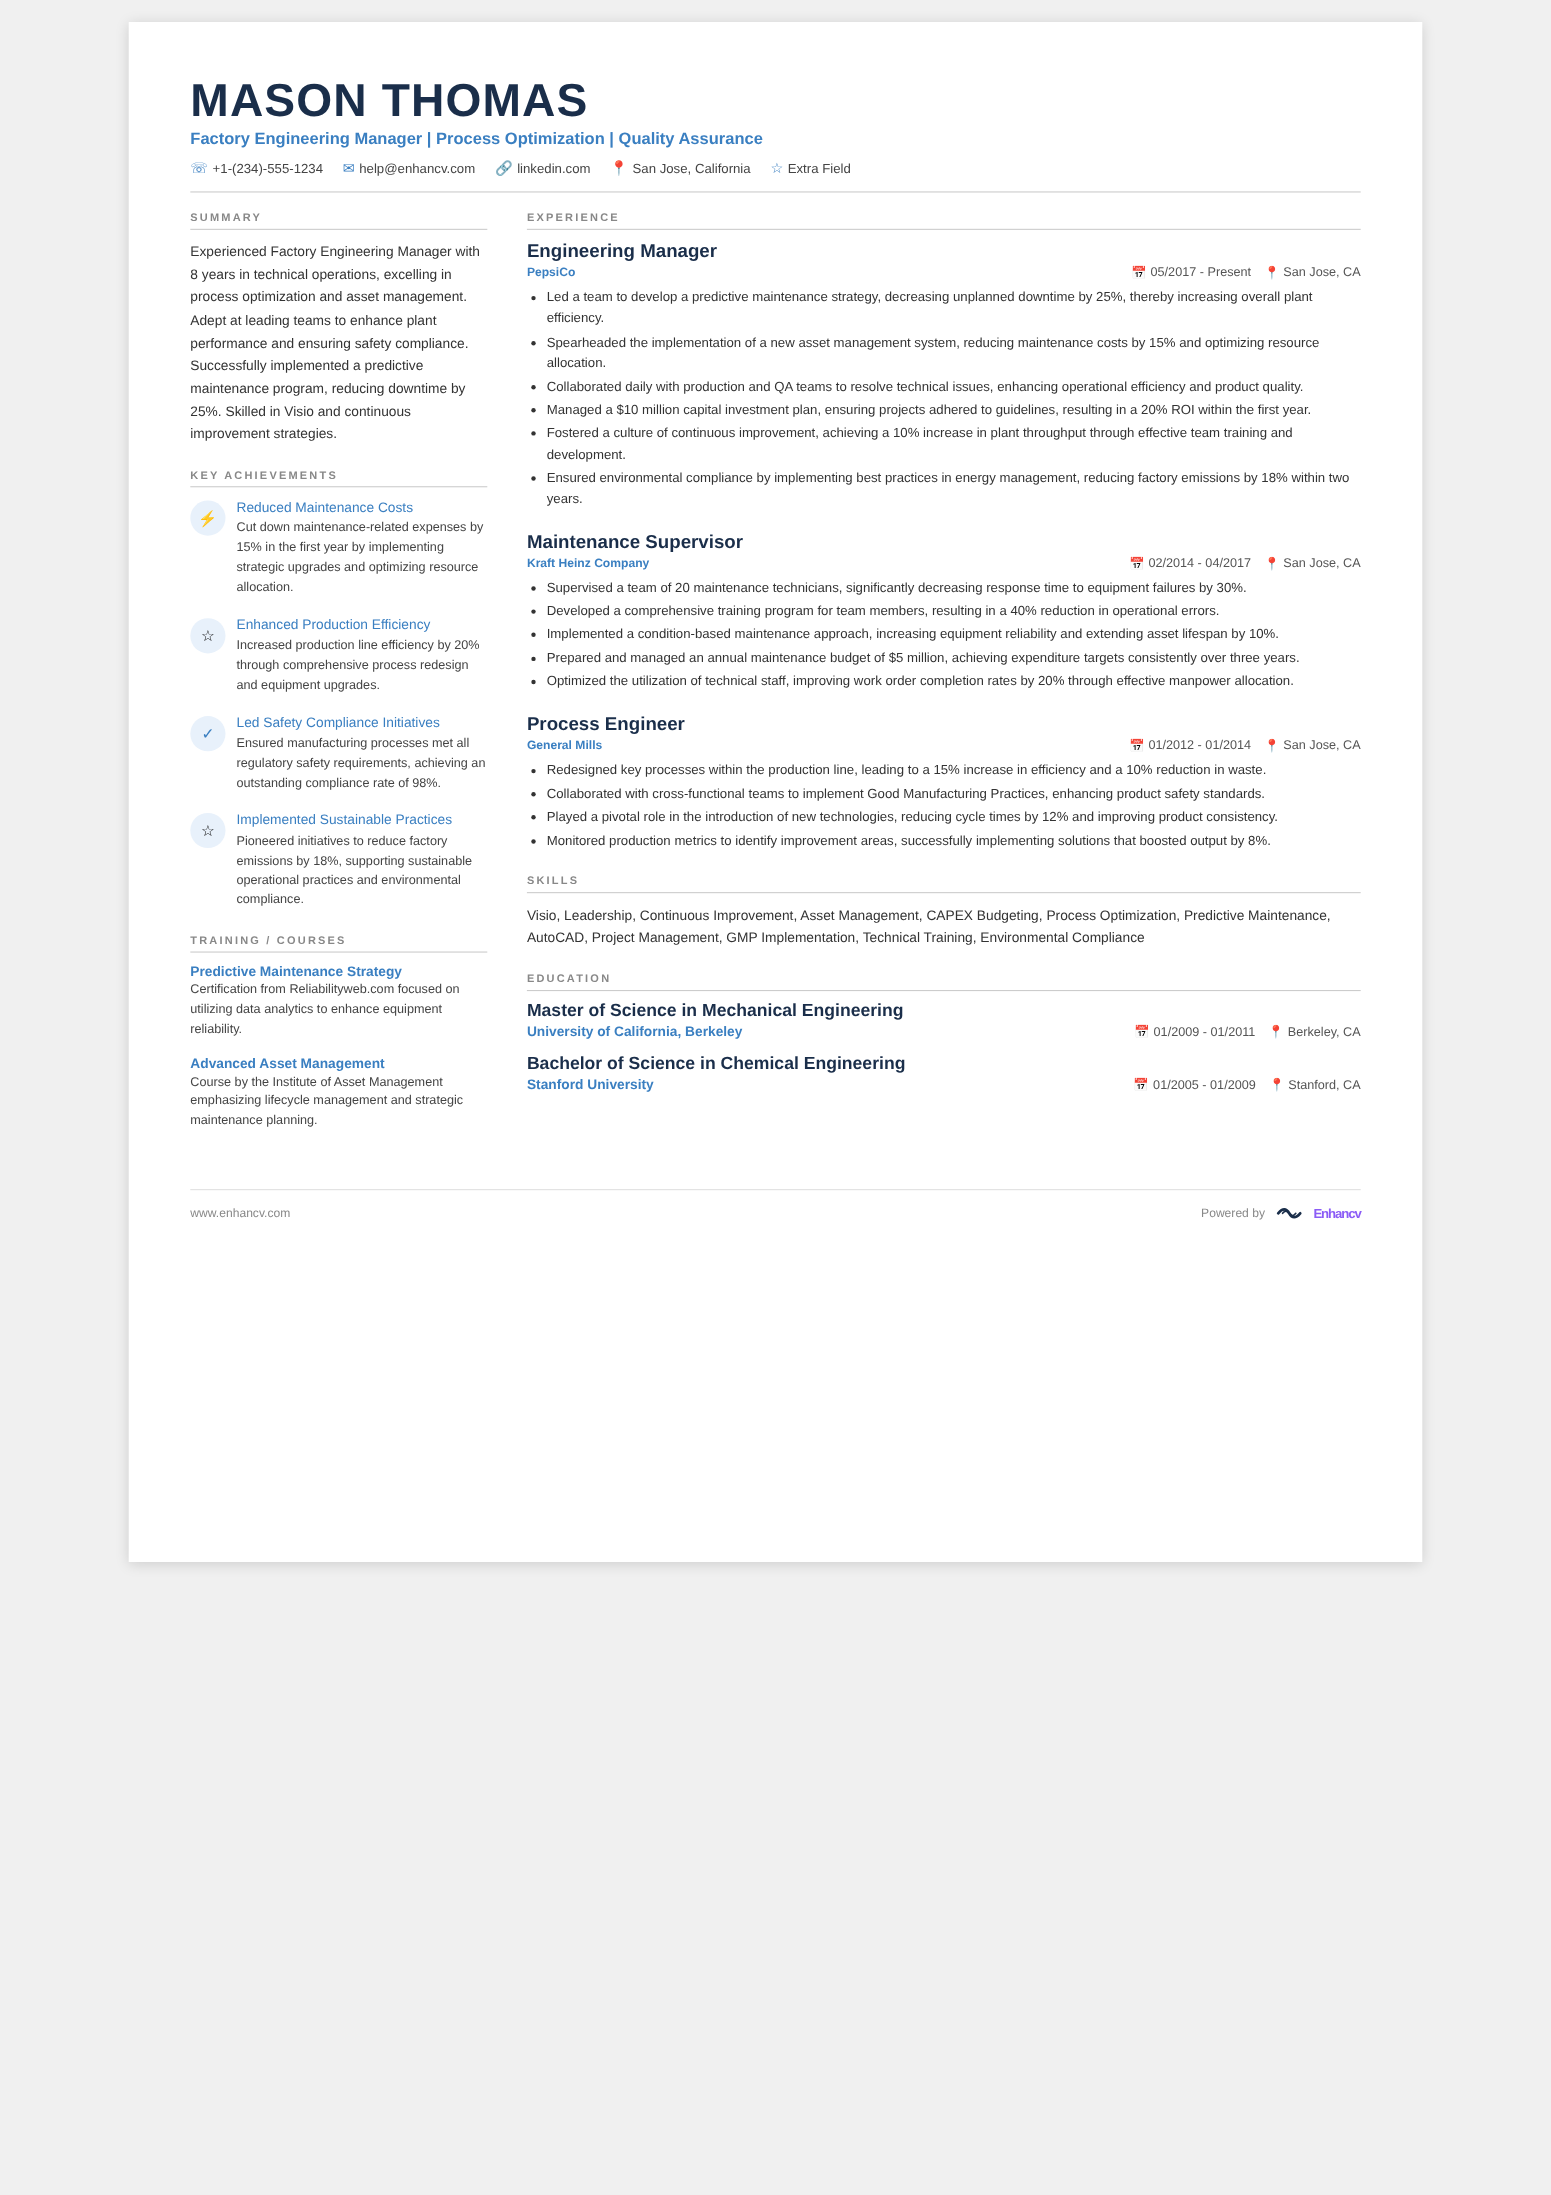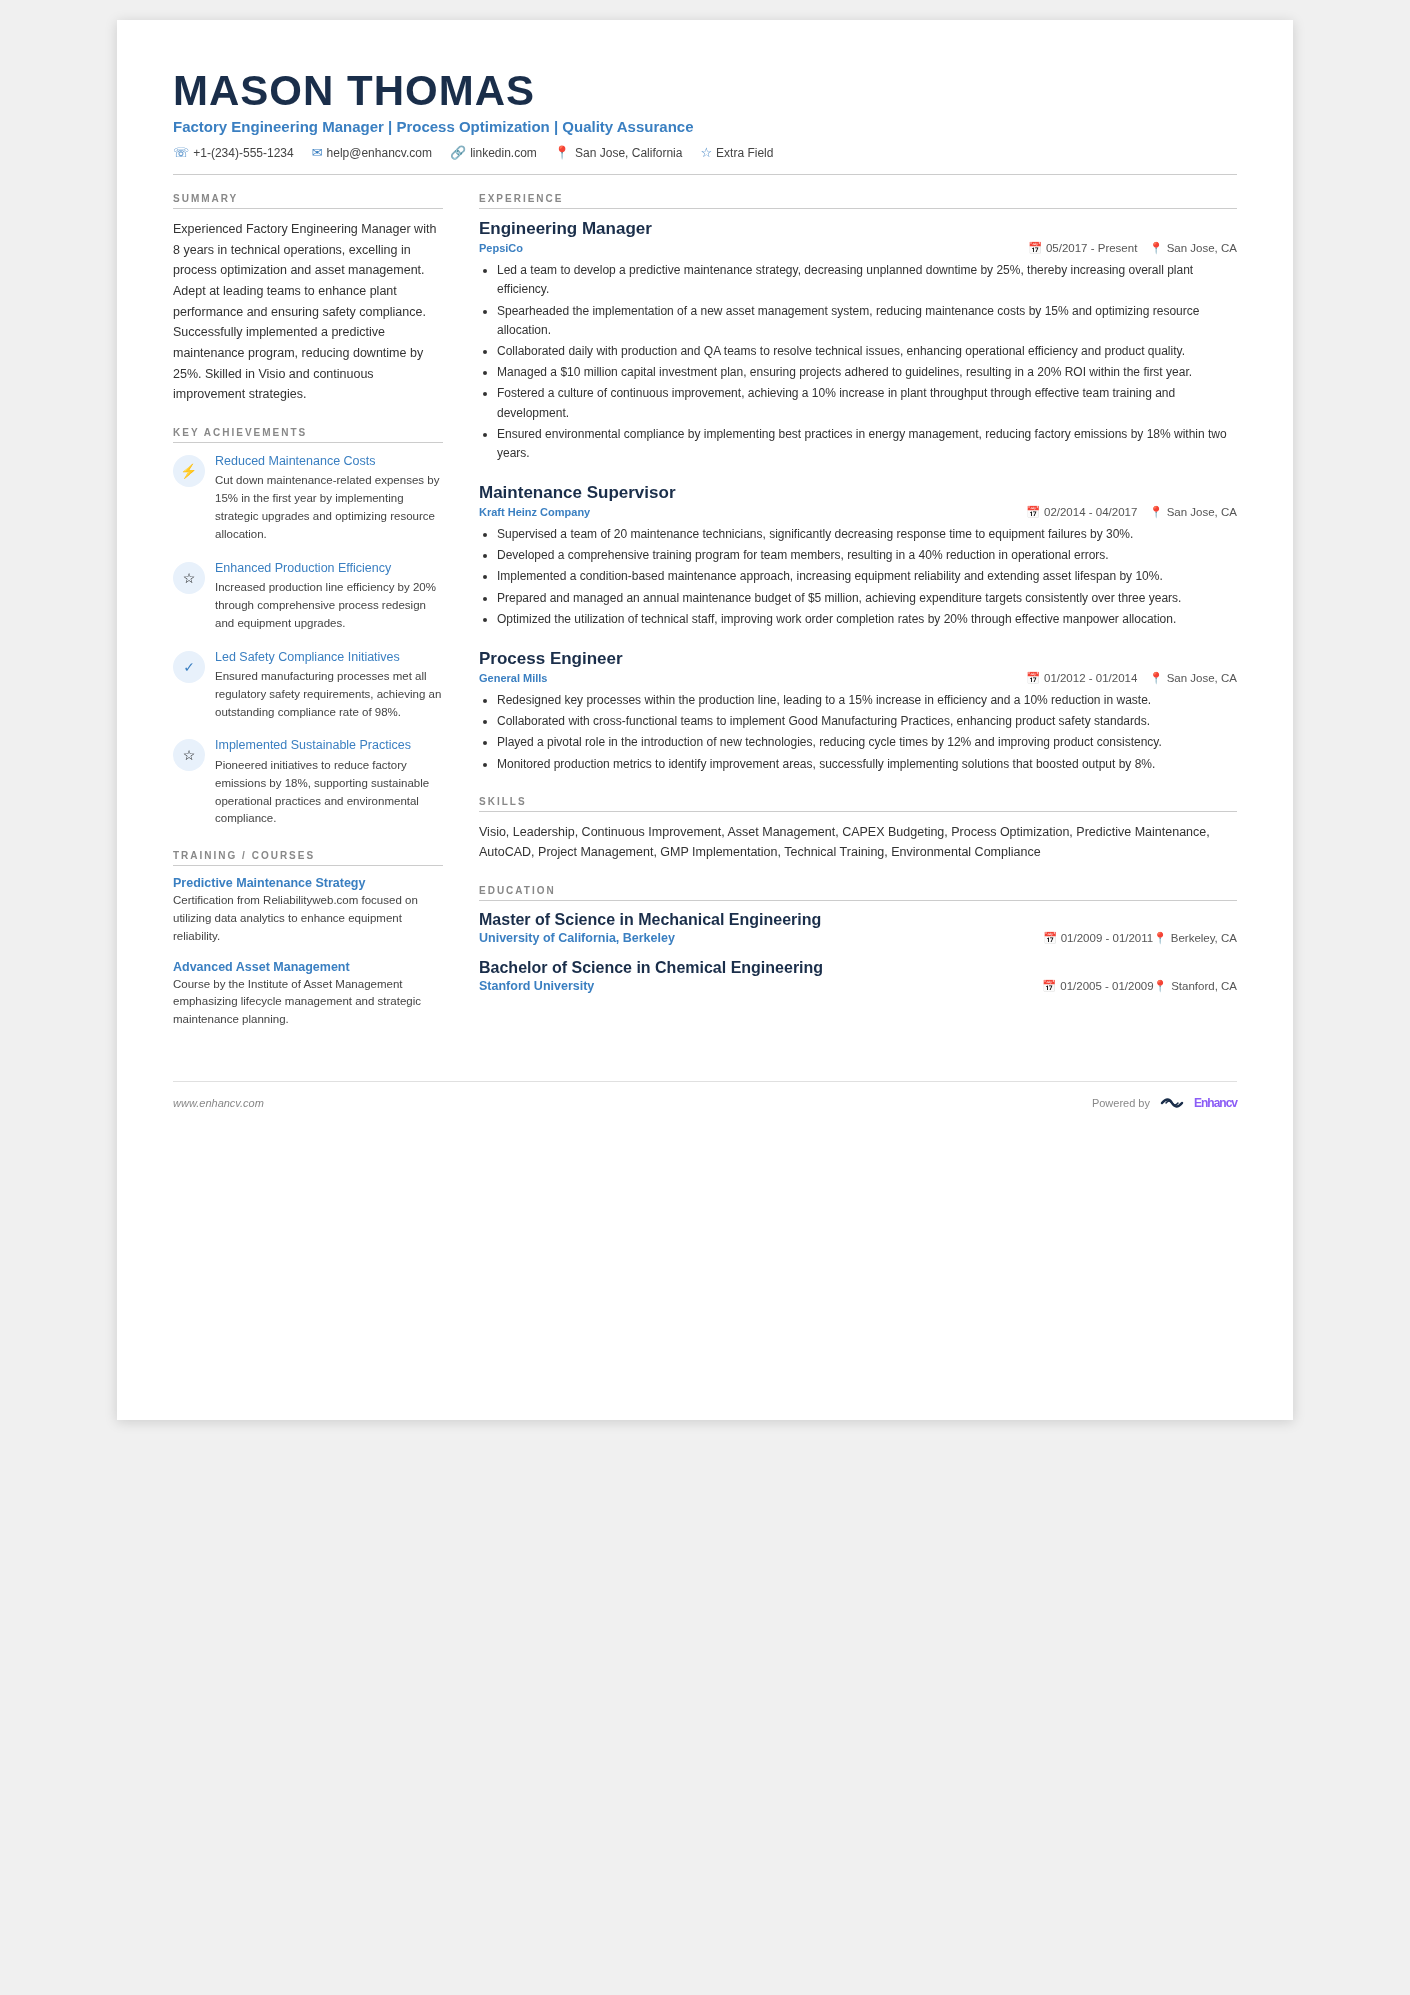--- a/index.html
+++ b/index.html
@@ -192,32 +192,33 @@
     }
     .edu-school {
       font-size: 12.5px;
       font-weight: 700;
       color: #3a7fc1;
     }
     .edu-meta-right {
       font-size: 11.5px;
       color: #555;
       display: flex;
+      gap: 12px;
     }
 
     
     .footer {
       display: flex;
       justify-content: space-between;
       align-items: center;
       border-top: 1px solid #e0e0e0;
       padding-top: 12px;
       margin-top: 30px;
     }
-    .footer-url { font-size: 11px; color: #888; font-style: italic; }
+    .footer-url { font-size: 11px; color: #888; }
     .footer-right {
       display: flex;
       align-items: center;
       gap: 8px;
       font-size: 11px;
       color: #888;
     }
     .enhancv-logo {
       font-size: 12px;
       font-weight: 700;

